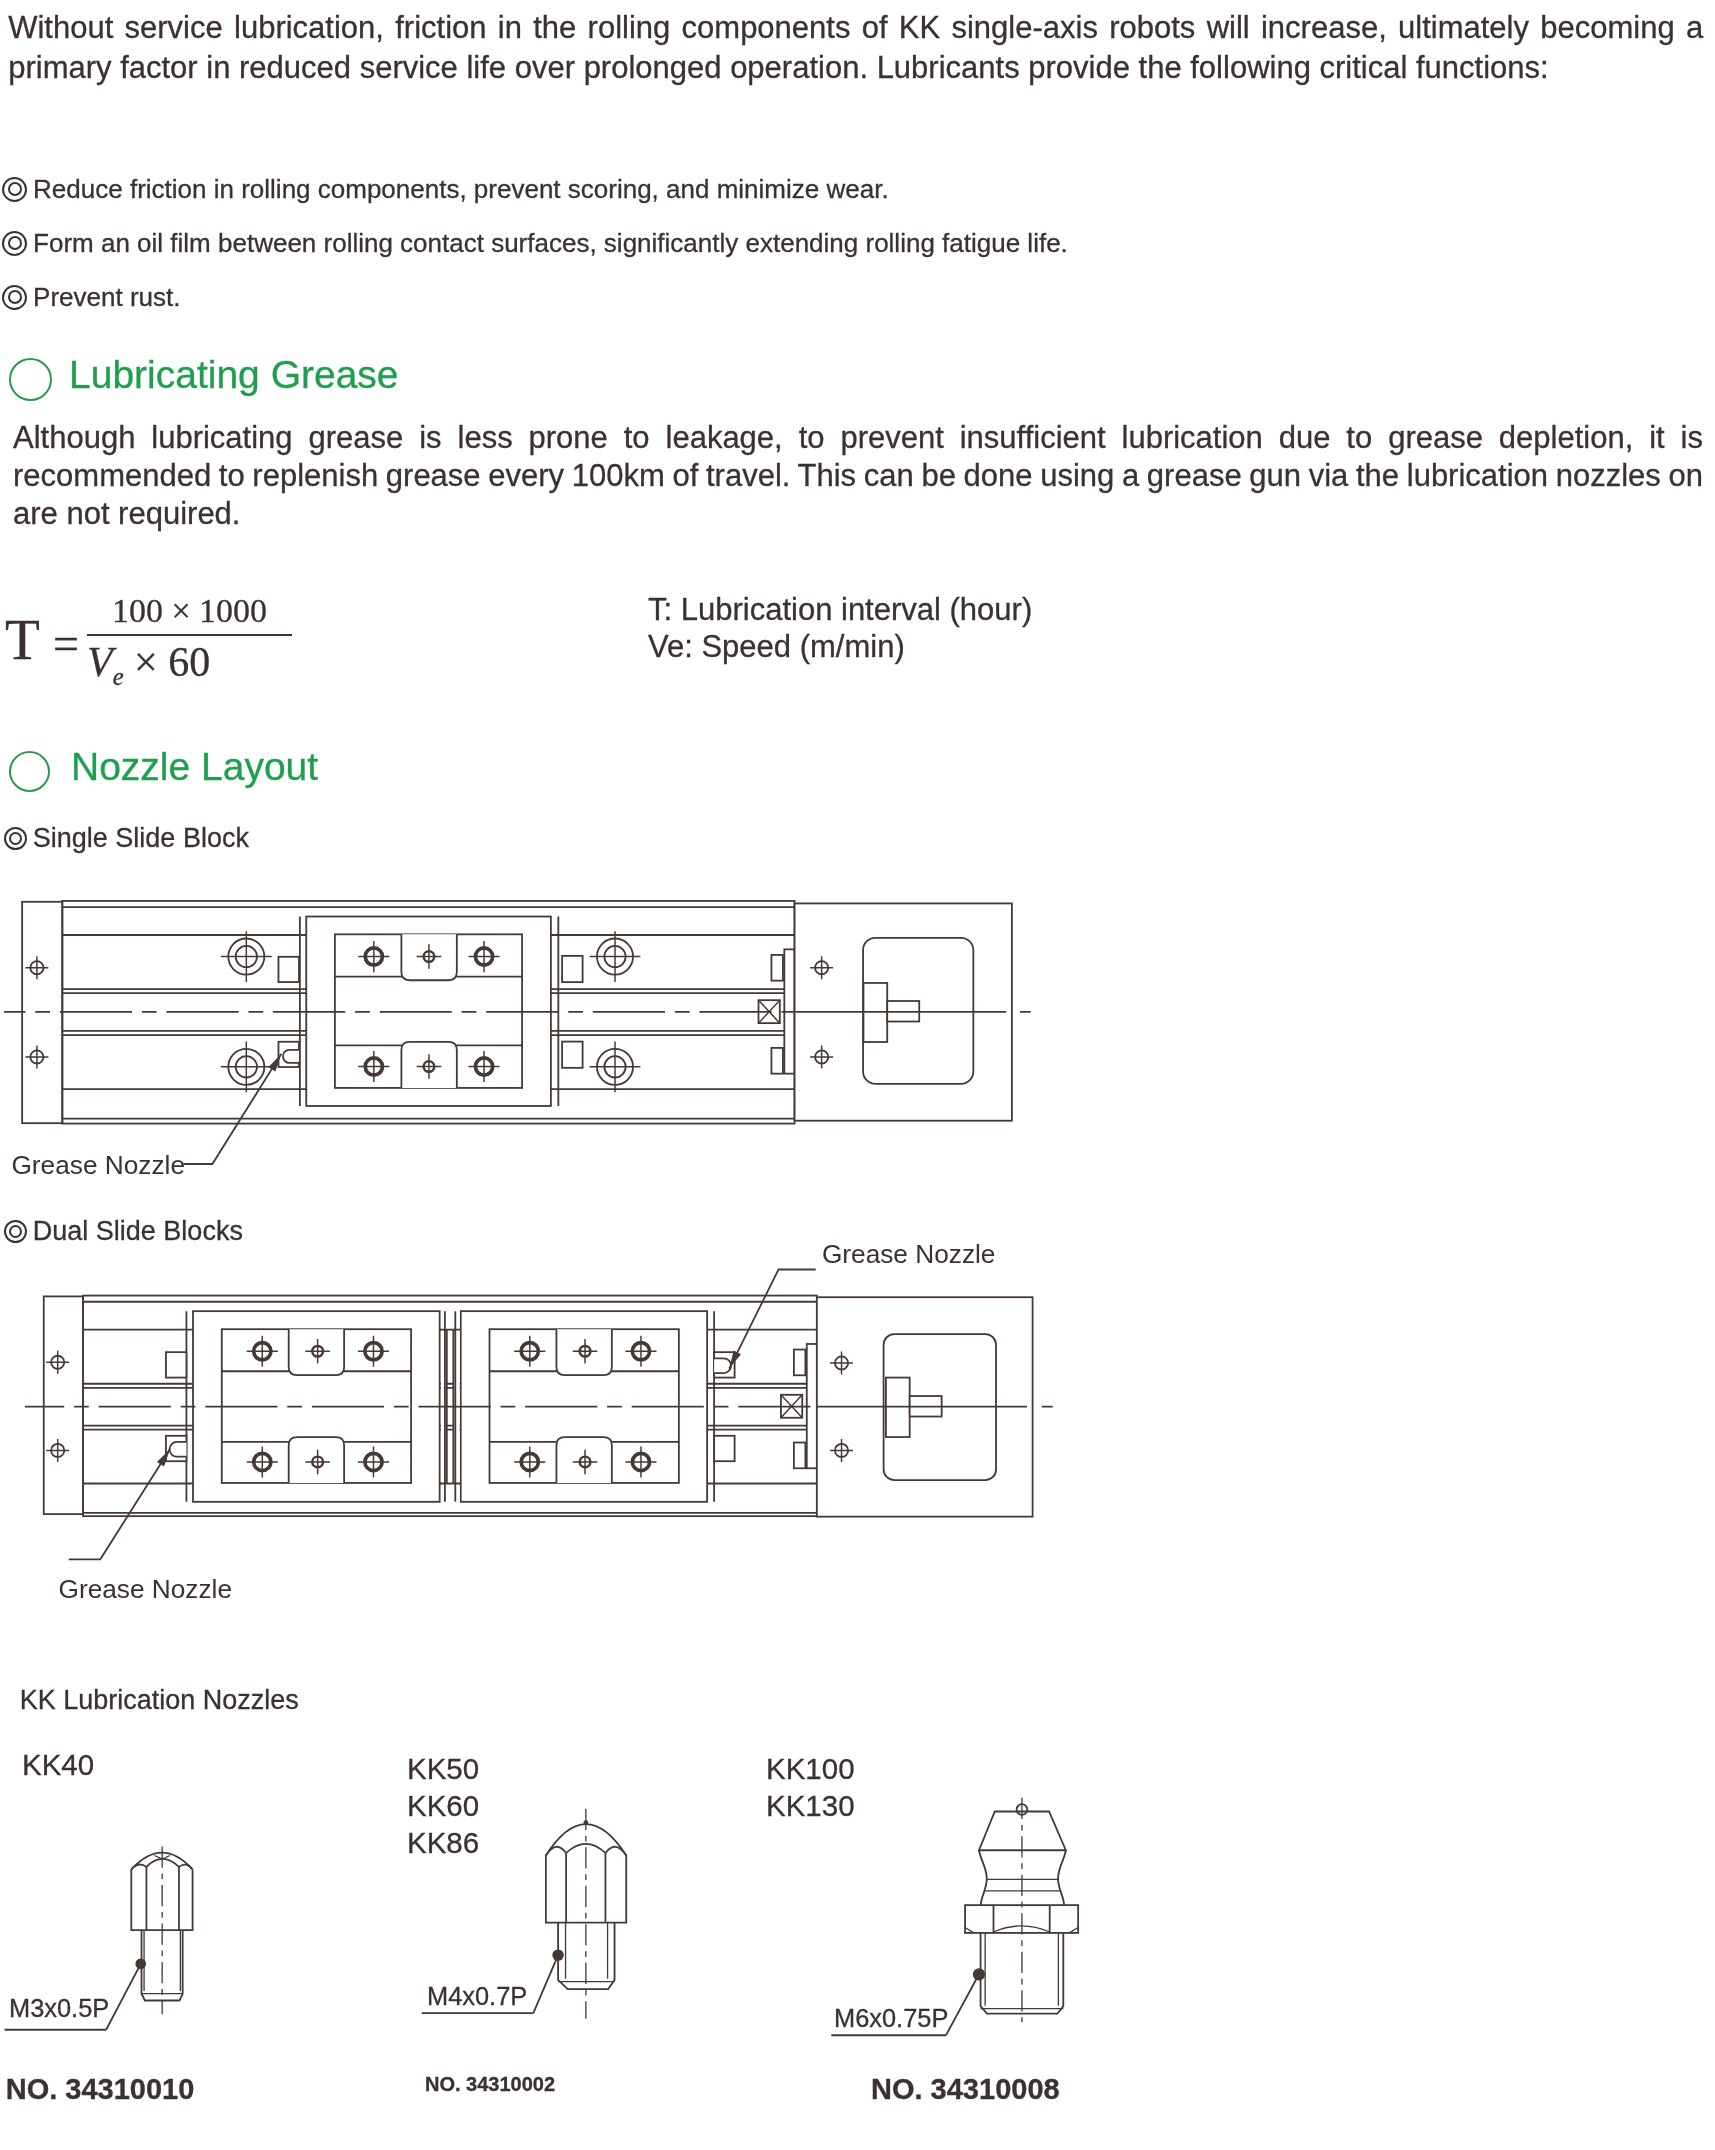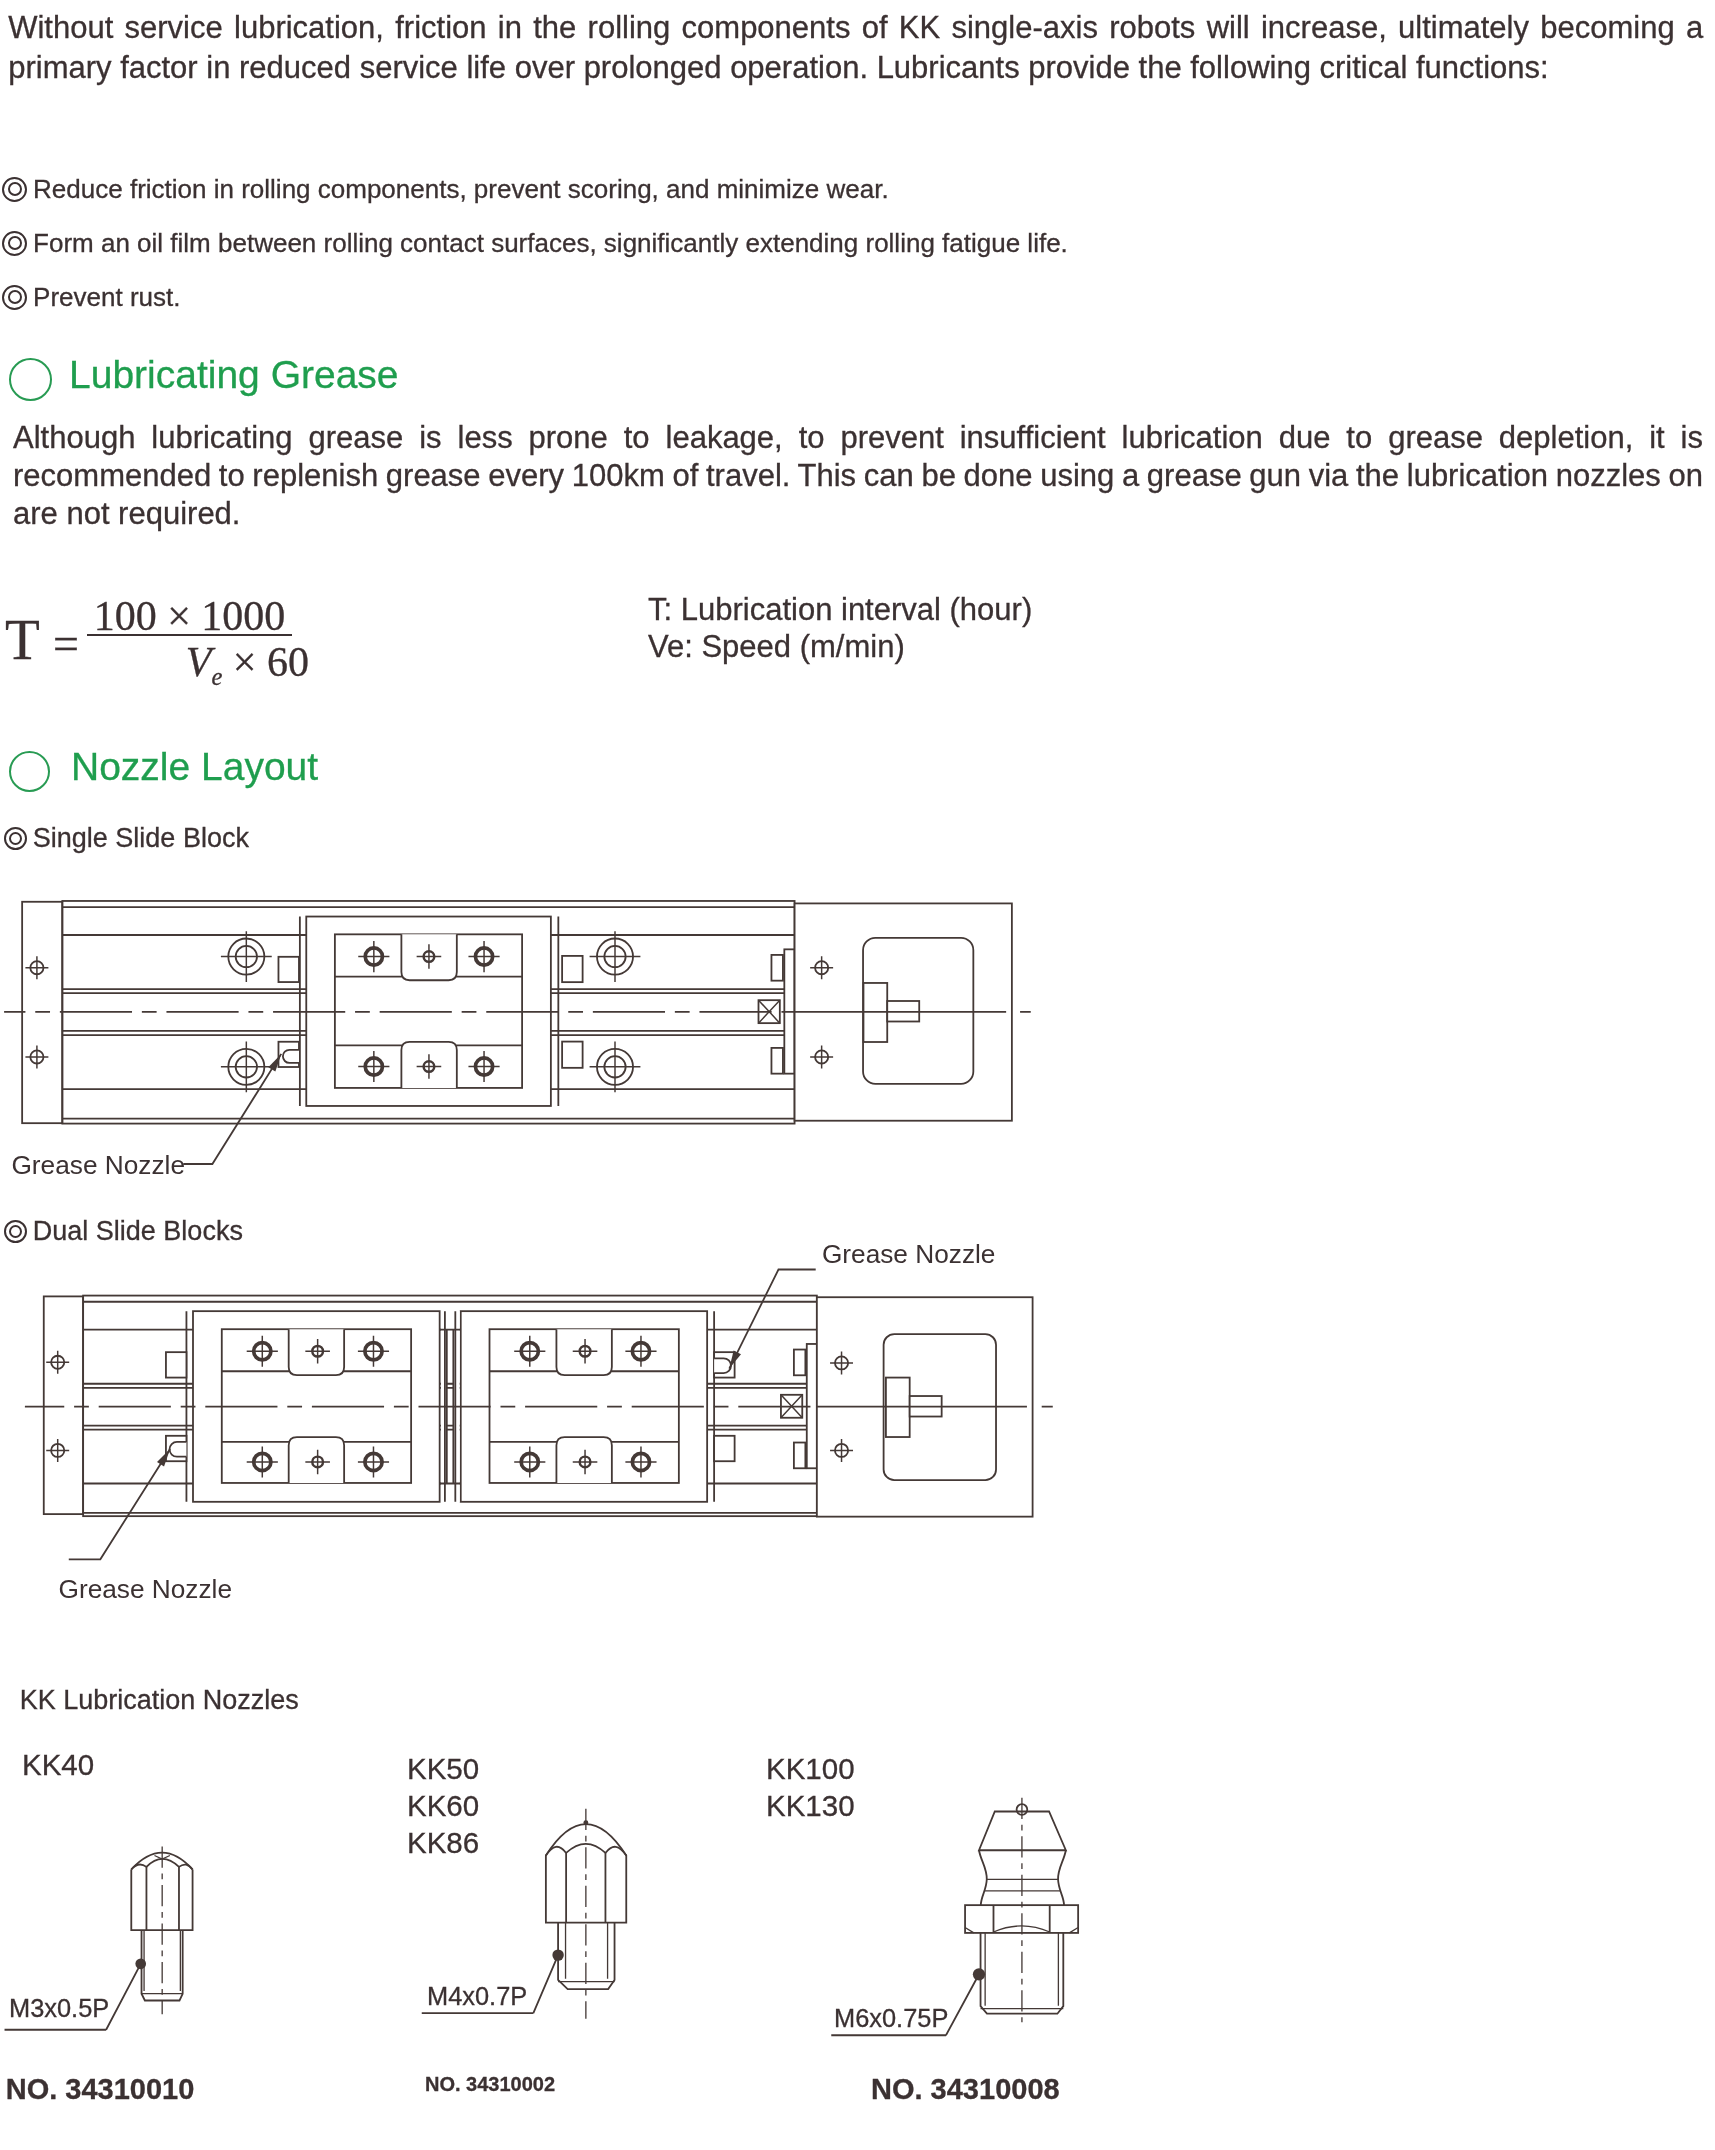--- a/index.html
+++ b/index.html
@@ -33,23 +33,23 @@
 <div class="gc" style="left:9px;top:358px;width:43px;height:43px"></div>
 <div class="abs ghead" style="left:69px;top:353px">Lubricating Grease</div>
 
 <div class="abs jf" style="left:13px;top:419px;width:1690px;font-size:31px;line-height:38px">
 <div>Although lubricating grease is less prone to leakage, to prevent insufficient lubrication due to grease depletion, it is</div>
 <div>recommended to replenish grease every 100km of travel. This can be done using a grease gun via the lubrication nozzles on</div>
 <div class="last">are not required.</div>
 </div>
 
 <div class="abs" style="left:4.9px;top:607px;font-family:'Liberation Serif',serif;font-size:57px;color:#3b3132">T <span style="font-size:46px">=</span></div>
-<div class="abs" style="left:87px;top:592px;width:205px;text-align:center;font-family:'Liberation Serif',serif;font-size:42px;color:#3b3132">100 × 1000</div>
+<div class="abs" style="left:87px;top:592px;width:205px;text-align:center;font-family:'Liberation Serif',serif;font-size:34px;color:#3b3132">100 × 1000</div>
 <div class="abs" style="left:87px;top:634px;width:205px;border-top:2.5px solid #3b3132"></div>
-<div class="abs" style="left:104px;top:638px;width:205px;text-align:right;font-family:'Liberation Serif',serif;font-size:42px;color:#3b3132"><i>V<sub style="font-size:24.6px">e</sub></i> × 60</div>
+<div class="abs" style="left:87px;top:638px;width:205px;text-align:left;font-family:'Liberation Serif',serif;font-size:42px;color:#3b3132"><i>V<sub style="font-size:24.6px">e</sub></i> × 60</div>
 
 <div class="abs" style="left:648px;top:591px;font-size:31px;line-height:37px">T: Lubrication interval (hour)<br>Ve: Speed (m/min)</div>
 
 <div class="gc" style="left:9px;top:751px;width:41px;height:41px"></div>
 <div class="abs ghead" style="left:71px;top:745px">Nozzle Layout</div>
 
 <div class="abs" style="left:4.1px;top:823px;font-size:27px"><span class="dc"></span>Single Slide Block</div>
 
 <svg class="abs" style="left:0;top:886px" width="1066" height="312" viewBox="0 1080 1300 380">
 <g stroke="#443936" stroke-width="2.2" fill="none">

